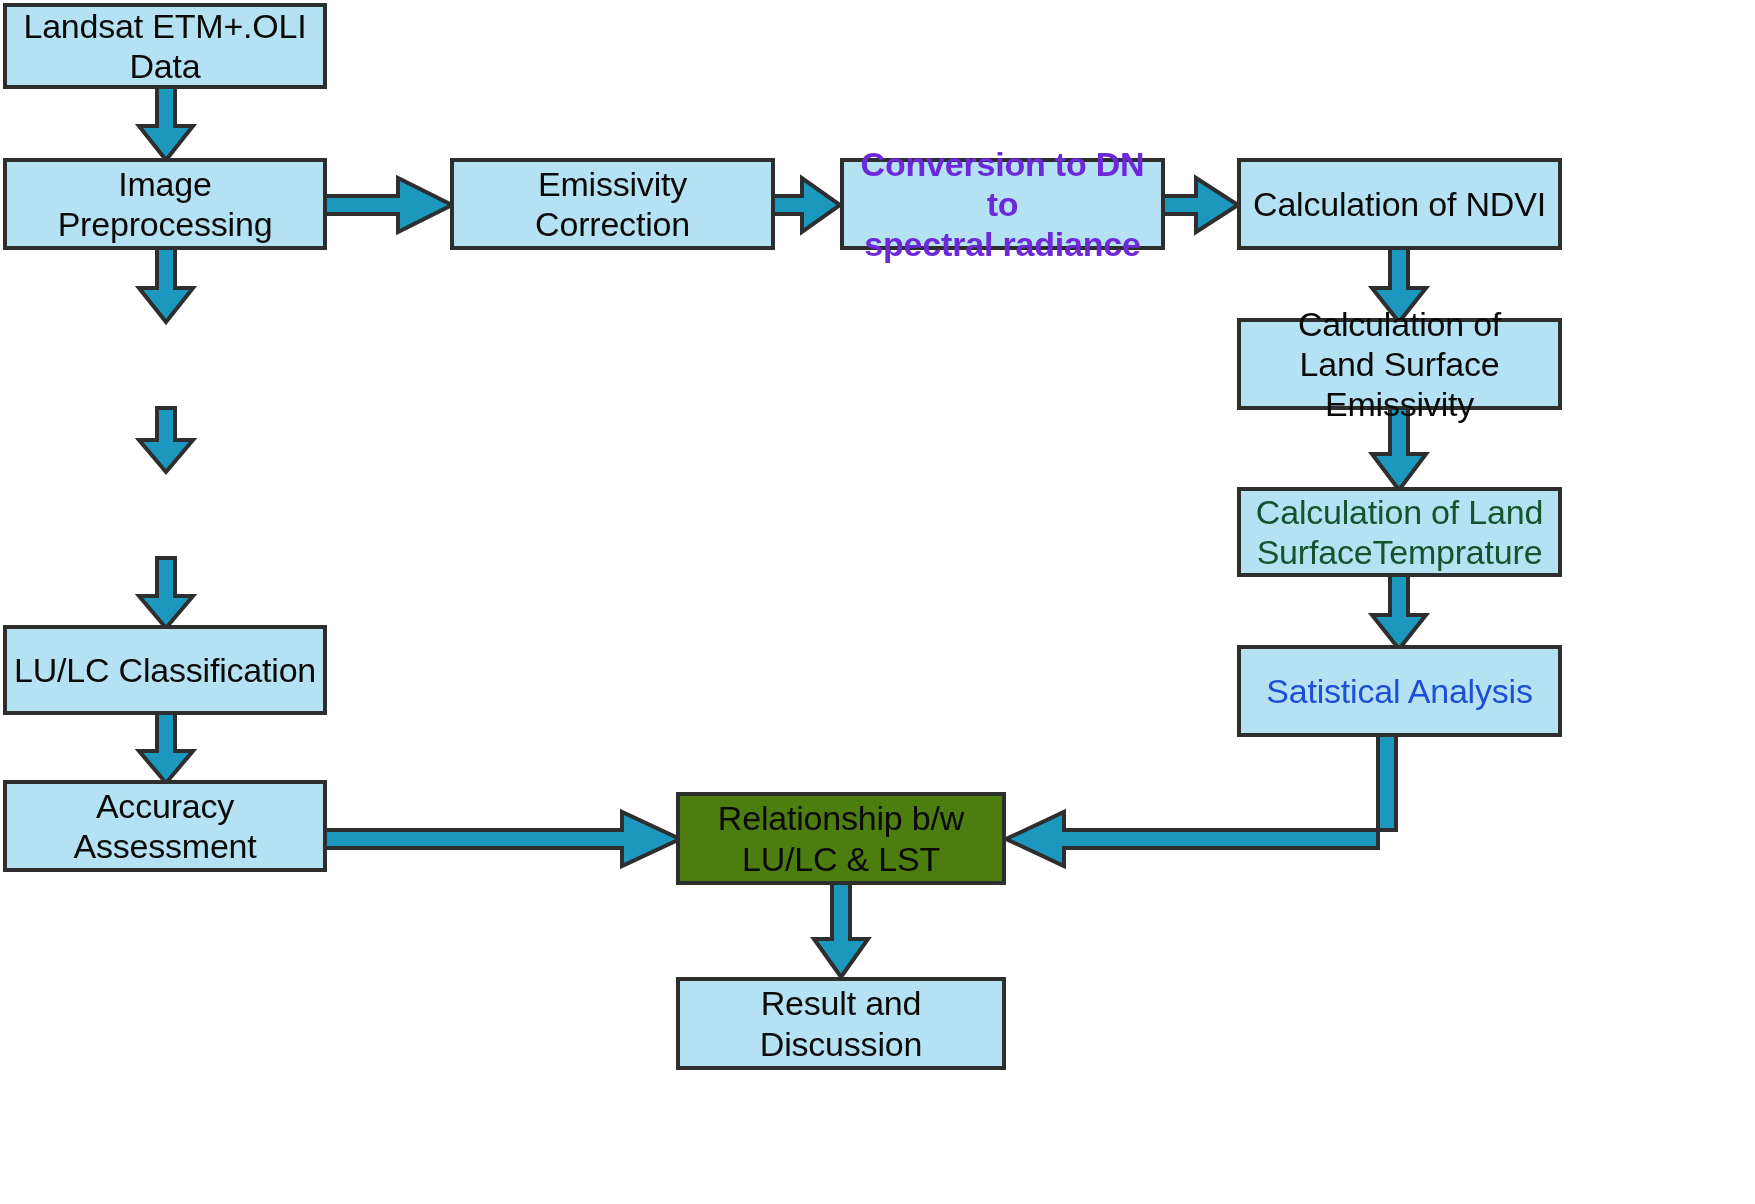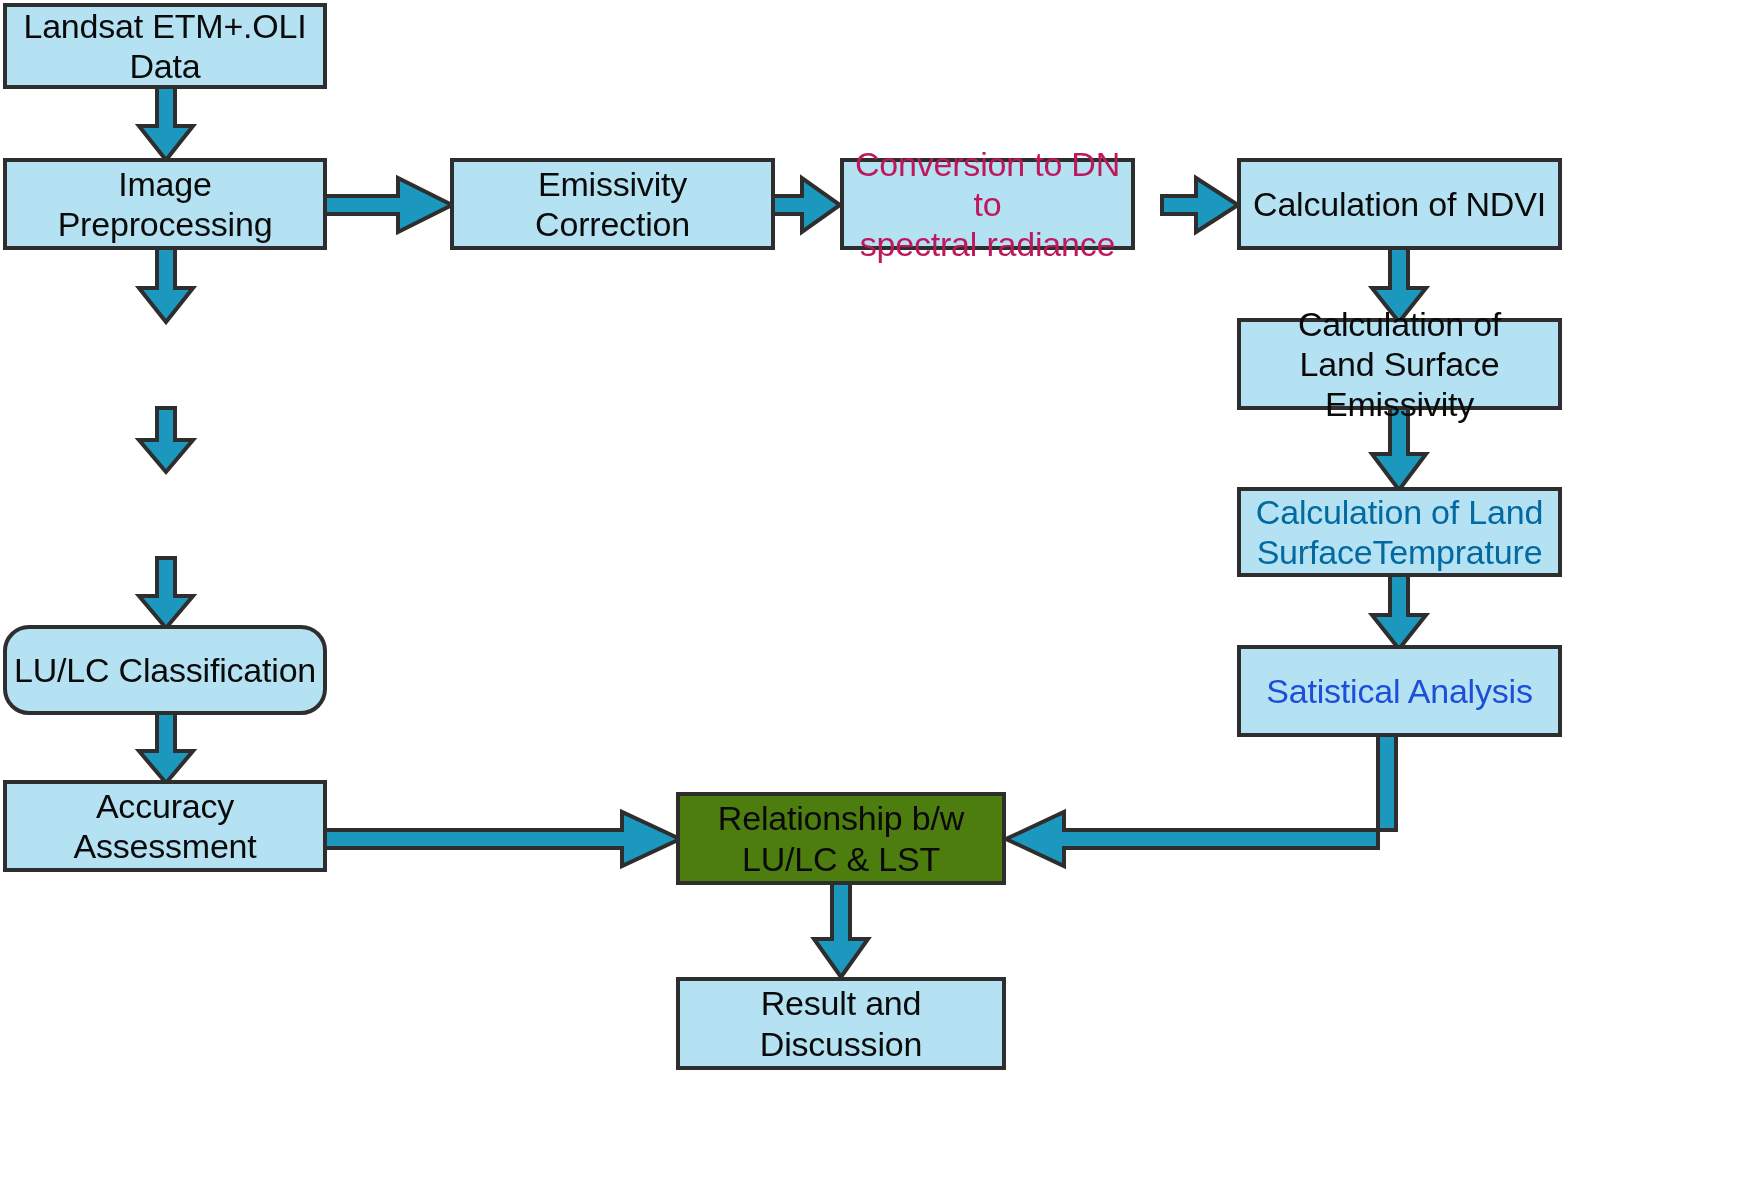--- a/index.html
+++ b/index.html
@@ -146,47 +146,47 @@
   <div class="node" style="left: 3px; top: 3px; width: 324px; height: 86px; background: rgb(181, 226, 242); border-color: rgb(46, 46, 46); color: rgb(10, 10, 10);">
     <span class="node-label">Landsat ETM+.OLI Data</span>
   </div>
 
   <div class="node" style="left: 3px; top: 158px; width: 324px; height: 92px; background: rgb(181, 226, 242); border-color: rgb(46, 46, 46); color: rgb(10, 10, 10);">
     <span class="node-label">Image Preprocessing</span>
   </div>
 
 
 
-  <div class="node" style="left: 3px; top: 625px; width: 324px; height: 90px; background: rgb(181, 226, 242); border-color: rgb(46, 46, 46); color: rgb(10, 10, 10); border-radius: 26px;">
+  <div class="node" style="left: 3px; top: 625px; width: 324px; height: 90px; background: rgb(181, 226, 242); border-color: rgb(46, 46, 46); color: rgb(10, 10, 10);">
     <span class="node-label">LU/LC Classification</span>
   </div>
 
   <div class="node" style="left: 3px; top: 780px; width: 324px; height: 92px; background: rgb(181, 226, 242); border-color: rgb(46, 46, 46); color: rgb(10, 10, 10);">
     <span class="node-label">Accuracy Assessment</span>
   </div>
 
   <div class="node" style="left: 450px; top: 158px; width: 325px; height: 92px; background: rgb(181, 226, 242); border-color: rgb(46, 46, 46); color: rgb(10, 10, 10);">
     <span class="node-label">Emissivity Correction</span>
   </div>
 
-  <div class="node" style="left: 840px; top: 158px; width: 295px; height: 92px; background: rgb(181, 226, 242); border-color: rgb(46, 46, 46); color: #be185d;">
+  <div class="node" style="left: 840px; top: 158px; width: 325px; height: 92px; background: rgb(181, 226, 242); border-color: rgb(46, 46, 46); color: #6d28d9; font-weight: bold;">
     <span class="node-label">Conversion to DN to
 spectral radiance</span>
   </div>
 
   <div class="node" style="left: 1237px; top: 158px; width: 325px; height: 92px; background: rgb(181, 226, 242); border-color: rgb(46, 46, 46); color: rgb(10, 10, 10);">
     <span class="node-label">Calculation of NDVI</span>
   </div>
 
   <div class="node" style="left: 1237px; top: 318px; width: 325px; height: 92px; background: rgb(181, 226, 242); border-color: rgb(46, 46, 46); color: rgb(10, 10, 10);">
     <span class="node-label">Calculation of
 Land Surface Emissivity</span>
   </div>
 
-  <div class="node" style="left: 1237px; top: 487px; width: 325px; height: 90px; background: rgb(181, 226, 242); border-color: rgb(46, 46, 46); color: #0369a1;">
+  <div class="node" style="left: 1237px; top: 487px; width: 325px; height: 90px; background: rgb(181, 226, 242); border-color: rgb(46, 46, 46); color: #14532d;">
     <span class="node-label">Calculation of Land
 SurfaceTemprature</span>
   </div>
 
   <div class="node" style="left: 1237px; top: 645px; width: 325px; height: 92px; background: rgb(181, 226, 242); border-color: rgb(46, 46, 46); color: #1d4ed8;">
     <span class="node-label">Satistical Analysis</span>
   </div>
 
   <div class="node" style="left: 676px; top: 792px; width: 330px; height: 93px; background: #4d7c0f; border-color: rgb(46, 46, 46); color: rgb(10, 10, 10);">
     <span class="node-label">Relationship b/w

